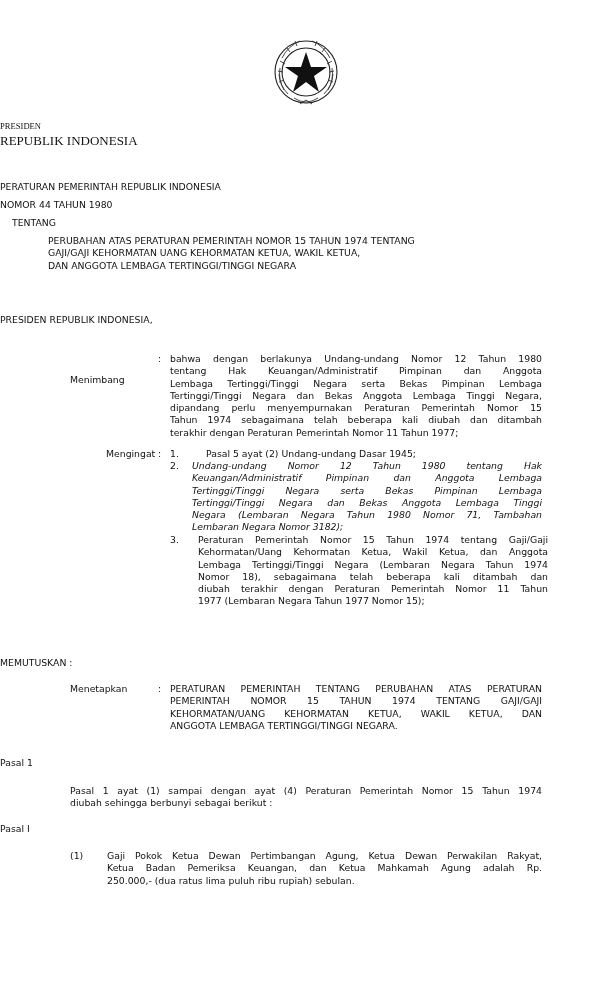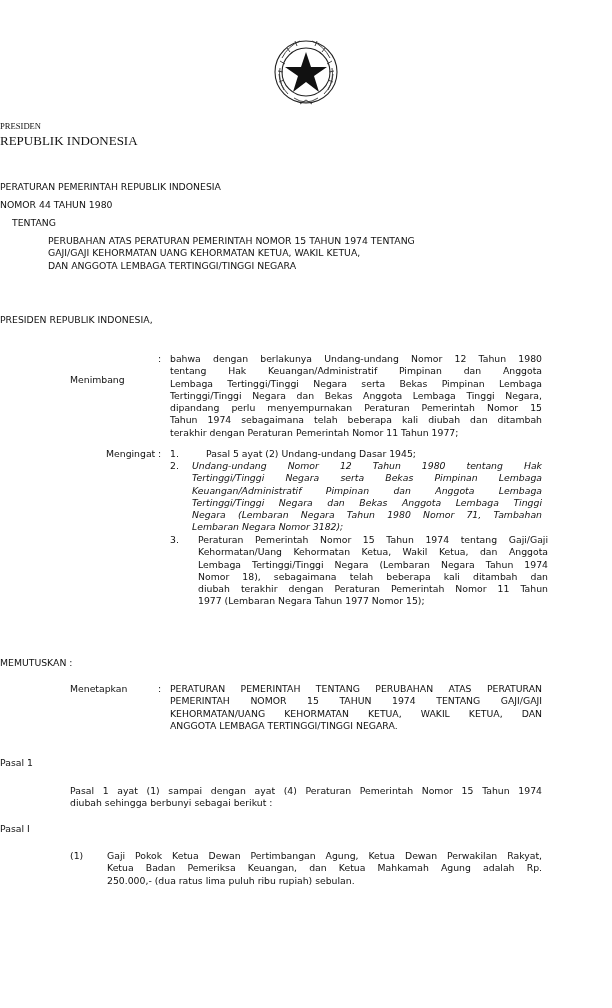--- a/index.html
+++ b/index.html
@@ -74,22 +74,22 @@
 <div class="abs" style="left:158px; top:448px;">:</div>
 
 <div class="abs" style="left:170px; top:448px;">1.</div>
 <div class="abs lines" style="left:192px; top:448px; width:350px;padding-left:14px;">
   <div class="last">Pasal 5 ayat (2) Undang-undang Dasar 1945;</div>
 </div>
 
 <div class="abs" style="left:170px; top:460px;">2.</div>
 <div class="abs lines" style="left:192px; top:460px; width:350px;font-style:italic;">
   <div class="just">Undang-undang Nomor 12 Tahun 1980 tentang Hak</div>
+  <div class="just">Keuangan/Administratif Pimpinan dan Anggota Lembaga</div>
   <div class="just">Tertinggi/Tinggi Negara serta Bekas Pimpinan Lembaga</div>
-  <div class="just">Keuangan/Administratif Pimpinan dan Anggota Lembaga</div>
   <div class="just">Tertinggi/Tinggi Negara dan Bekas Anggota Lembaga Tinggi</div>
   <div class="just">Negara (Lembaran Negara Tahun 1980 Nomor 71, Tambahan</div>
   <div class="last">Lembaran Negara Nomor 3182);</div>
 </div>
 
 <div class="abs" style="left:170px; top:534px;">3.</div>
 <div class="abs lines" style="left:192px; top:534px; width:350px;margin-left:6px;">
   <div class="just">Peraturan Pemerintah  Nomor 15 Tahun 1974 tentang Gaji/Gaji</div>
   <div class="just">Kehormatan/Uang Kehormatan Ketua, Wakil Ketua, dan Anggota</div>
   <div class="just">Lembaga Tertinggi/Tinggi Negara (Lembaran Negara Tahun 1974</div>

